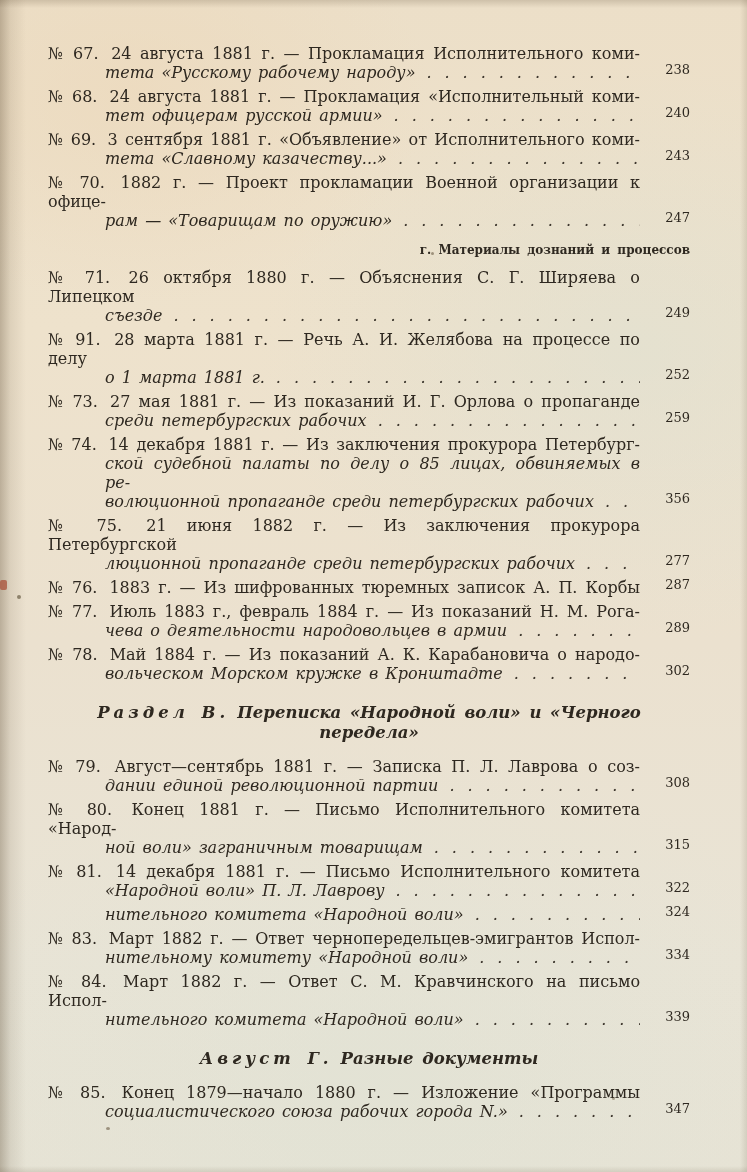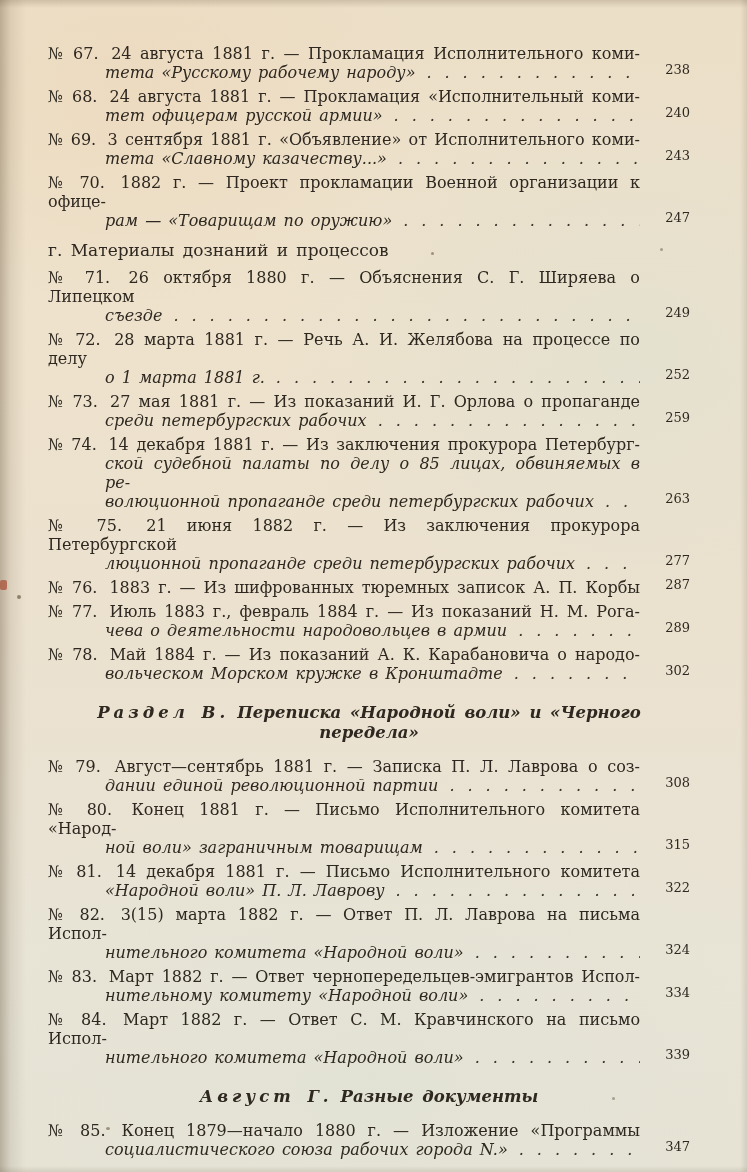--- a/index.html
+++ b/index.html
@@ -61,22 +61,22 @@
   .lastline .txt { flex:0 0 auto; white-space:nowrap; }
   .leader {
     flex:1 1 auto; min-width:0;
     overflow:hidden; white-space:nowrap;
     letter-spacing:13px; padding-left:11px;
     color:#3a332a;
   }
   .pagenum { position:absolute; right:0; bottom:3px; font-size:13px; line-height:19px; }
 
   .section-sub {
-    font-weight:normal; text-align:left;
-    font-size:17px; line-height:20px;
+    font-weight:bold; text-align:right;
+    font-size:12px; line-height:20px;
     margin:10px 0 8px 0; word-spacing:3px;
   }
   .section-razdel {
     font-weight:bold; font-style:italic; text-align:center;
     font-size:16.5px; line-height:20px;
     margin:20px 0 14px 0; word-spacing:3px;
   }
   .section-razdel .prefix { letter-spacing:4px; padding-right:8px; }
 </style>
 </head>
@@ -131,21 +131,21 @@
       <div class="section-sub"><span>г. Материалы дознаний и процессов</span></div>
       <div class="entry">
         <div class="line"><span class="num">№ 71.</span> <span>26 октября 1880 г. — Объяснения С. Г. Ширяева о Липецком</span></div>
         <div class="line cont lastline">
           <span class="txt">съезде</span>
           <span class="leader">........................................</span>
         </div>
         <span class="pagenum">249</span>
       </div>
       <div class="entry">
-        <div class="line"><span class="num">№ 72.</span> <span>28 марта 1881 г. — Речь А. И. Желябова на процессе по делу</span></div>
+        <div class="line"><span class="num">№ 91.</span> <span>28 марта 1881 г. — Речь А. И. Желябова на процессе по делу</span></div>
         <div class="line cont lastline">
           <span class="txt">о 1 марта 1881 г.</span>
           <span class="leader">........................................</span>
         </div>
         <span class="pagenum">252</span>
       </div>
       <div class="entry">
         <div class="line"><span class="num">№ 73.</span> <span>27 мая 1881 г. — Из показаний И. Г. Орлова о пропаганде</span></div>
         <div class="line cont lastline">
           <span class="txt">среди петербургских рабочих</span>
@@ -153,21 +153,21 @@
         </div>
         <span class="pagenum">259</span>
       </div>
       <div class="entry">
         <div class="line"><span class="num">№ 74.</span> <span>14 декабря 1881 г. — Из заключения прокурора Петербург-</span></div>
         <div class="line cont"><span>ской судебной палаты по делу о 85 лицах, обвиняемых в ре-</span></div>
         <div class="line cont lastline">
           <span class="txt">волюционной пропаганде среди петербургских рабочих</span>
           <span class="leader">........................................</span>
         </div>
-        <span class="pagenum">263</span>
+        <span class="pagenum">356</span>
       </div>
       <div class="entry">
         <div class="line"><span class="num">№ 75.</span> <span>21 июня 1882 г. — Из заключения прокурора Петербургской</span></div>
         <div class="line cont lastline">
           <span class="txt">люционной пропаганде среди петербургских рабочих</span>
           <span class="leader">........................................</span>
         </div>
         <span class="pagenum">277</span>
       </div>
       <div class="entry">
@@ -209,21 +209,20 @@
       </div>
       <div class="entry">
         <div class="line"><span class="num">№ 81.</span> <span>14 декабря 1881 г. — Письмо Исполнительного комитета</span></div>
         <div class="line cont lastline">
           <span class="txt">«Народной воли» П. Л. Лаврову</span>
           <span class="leader">........................................</span>
         </div>
         <span class="pagenum">322</span>
       </div>
       <div class="entry">
-        <div class="line"><span class="num">№ 82.</span> <span>3(15) марта 1882 г. — Ответ П. Л. Лаврова на письма Испол-</span></div>
         <div class="line cont lastline">
           <span class="txt">нительного комитета «Народной воли»</span>
           <span class="leader">........................................</span>
         </div>
         <span class="pagenum">324</span>
       </div>
       <div class="entry">
         <div class="line"><span class="num">№ 83.</span> <span>Март 1882 г. — Ответ чернопередельцев-эмигрантов Испол-</span></div>
         <div class="line cont lastline">
           <span class="txt">нительному комитету «Народной воли»</span>

